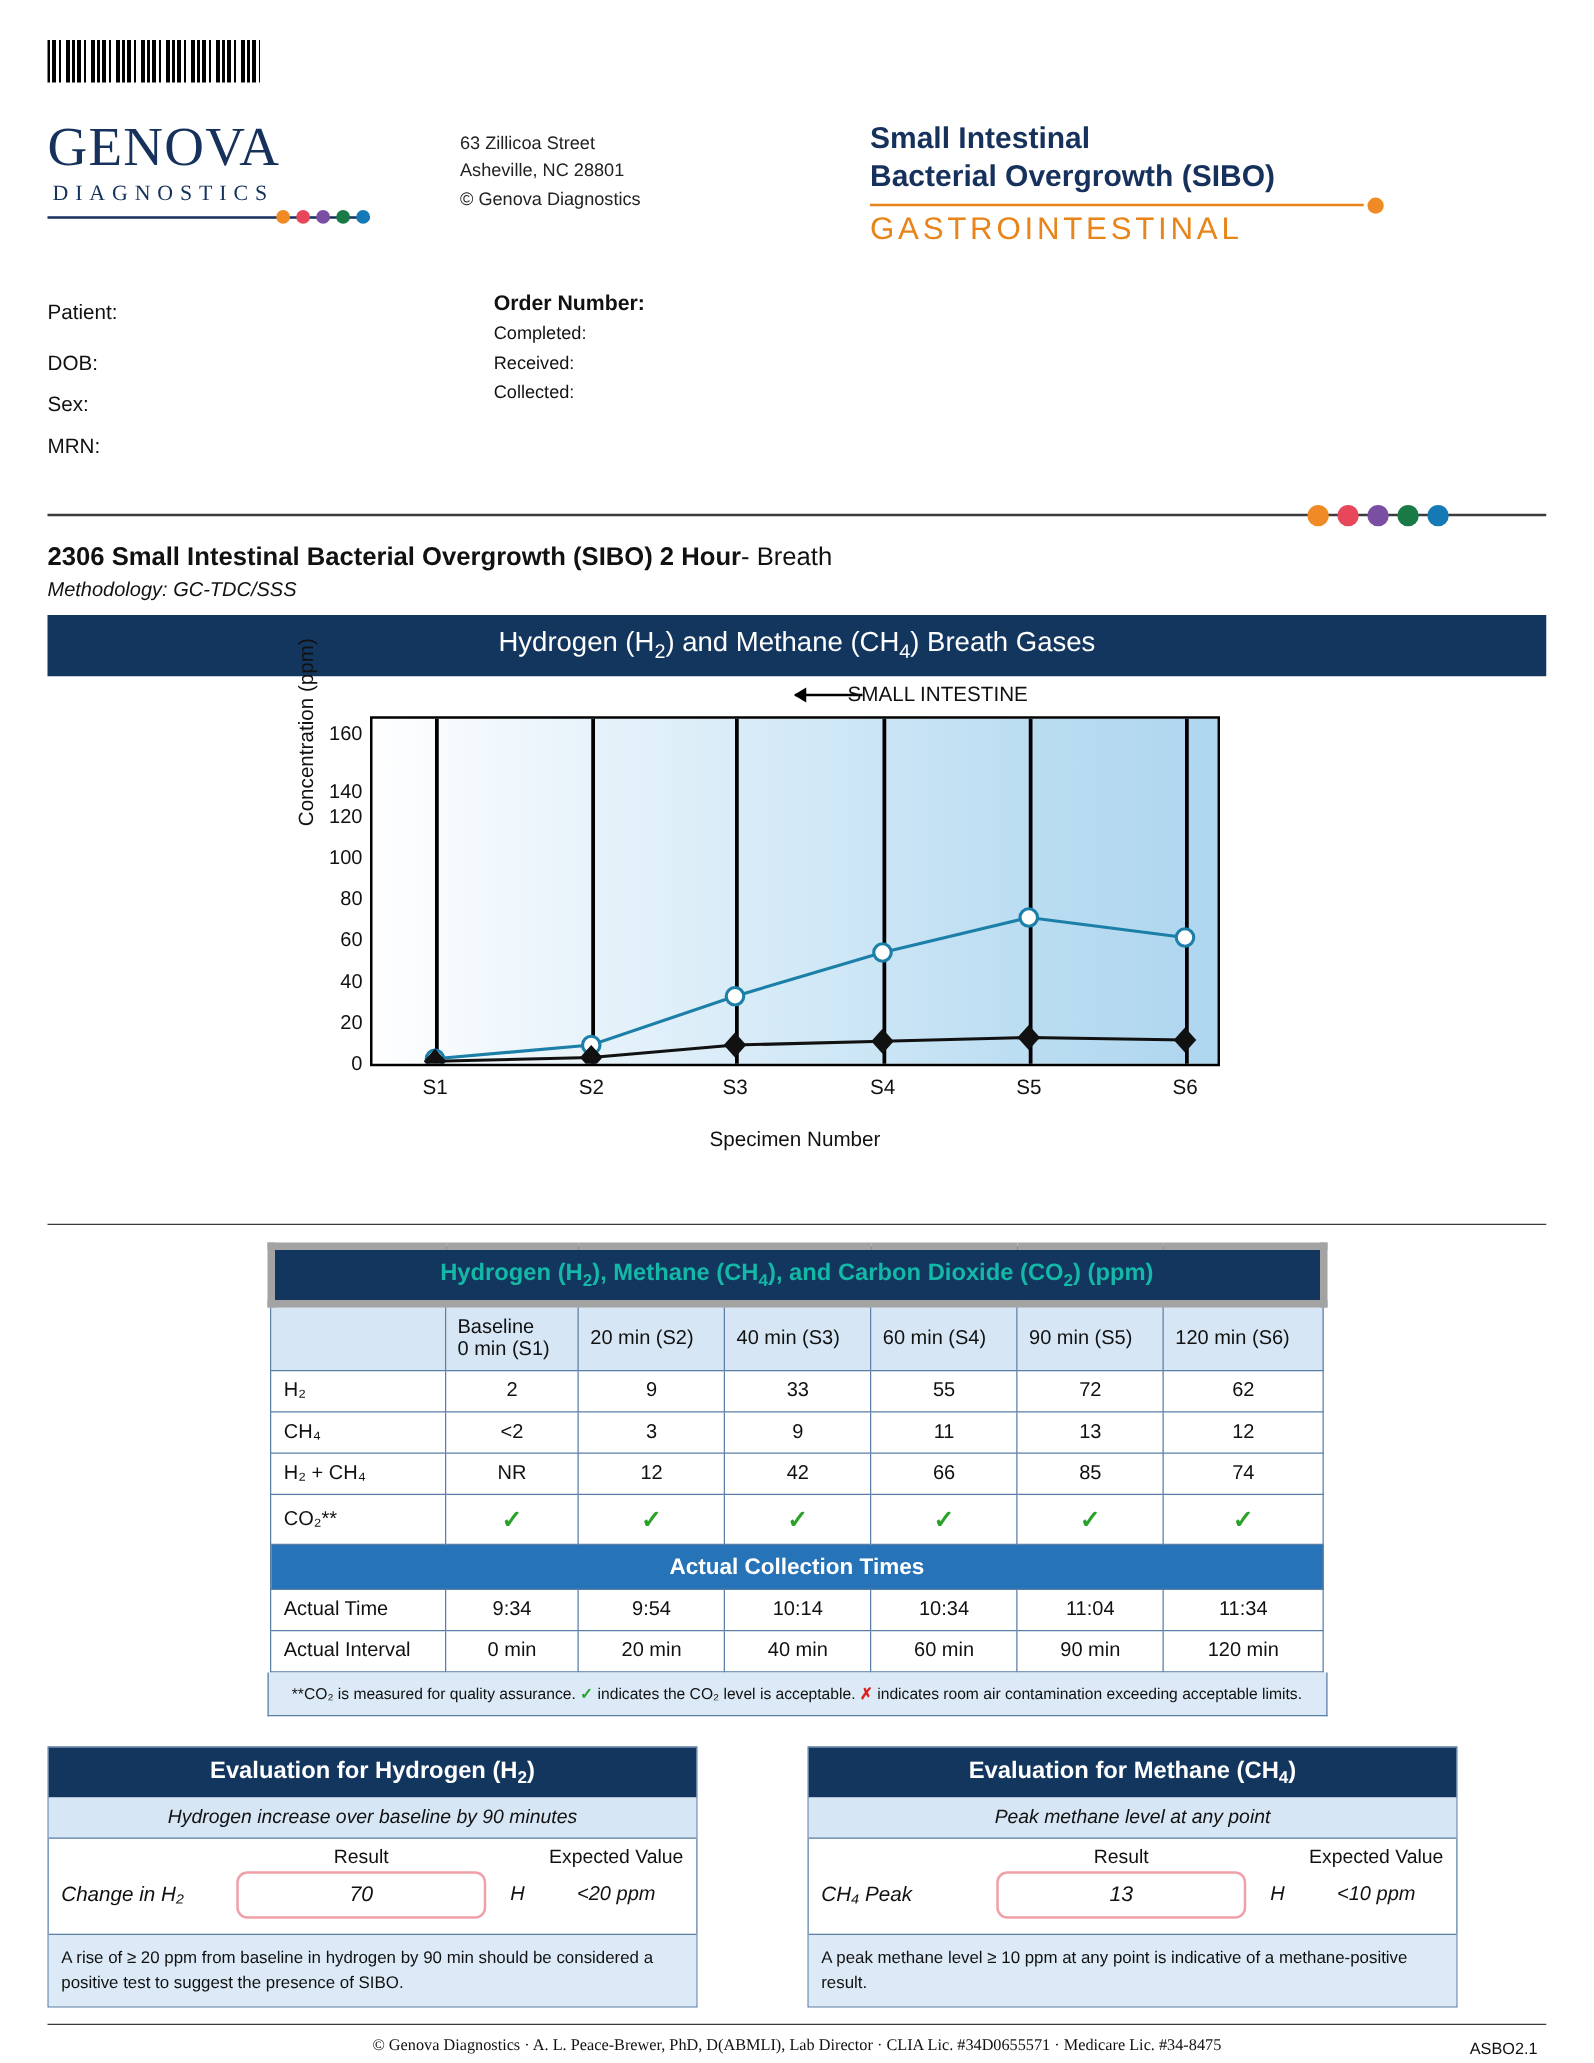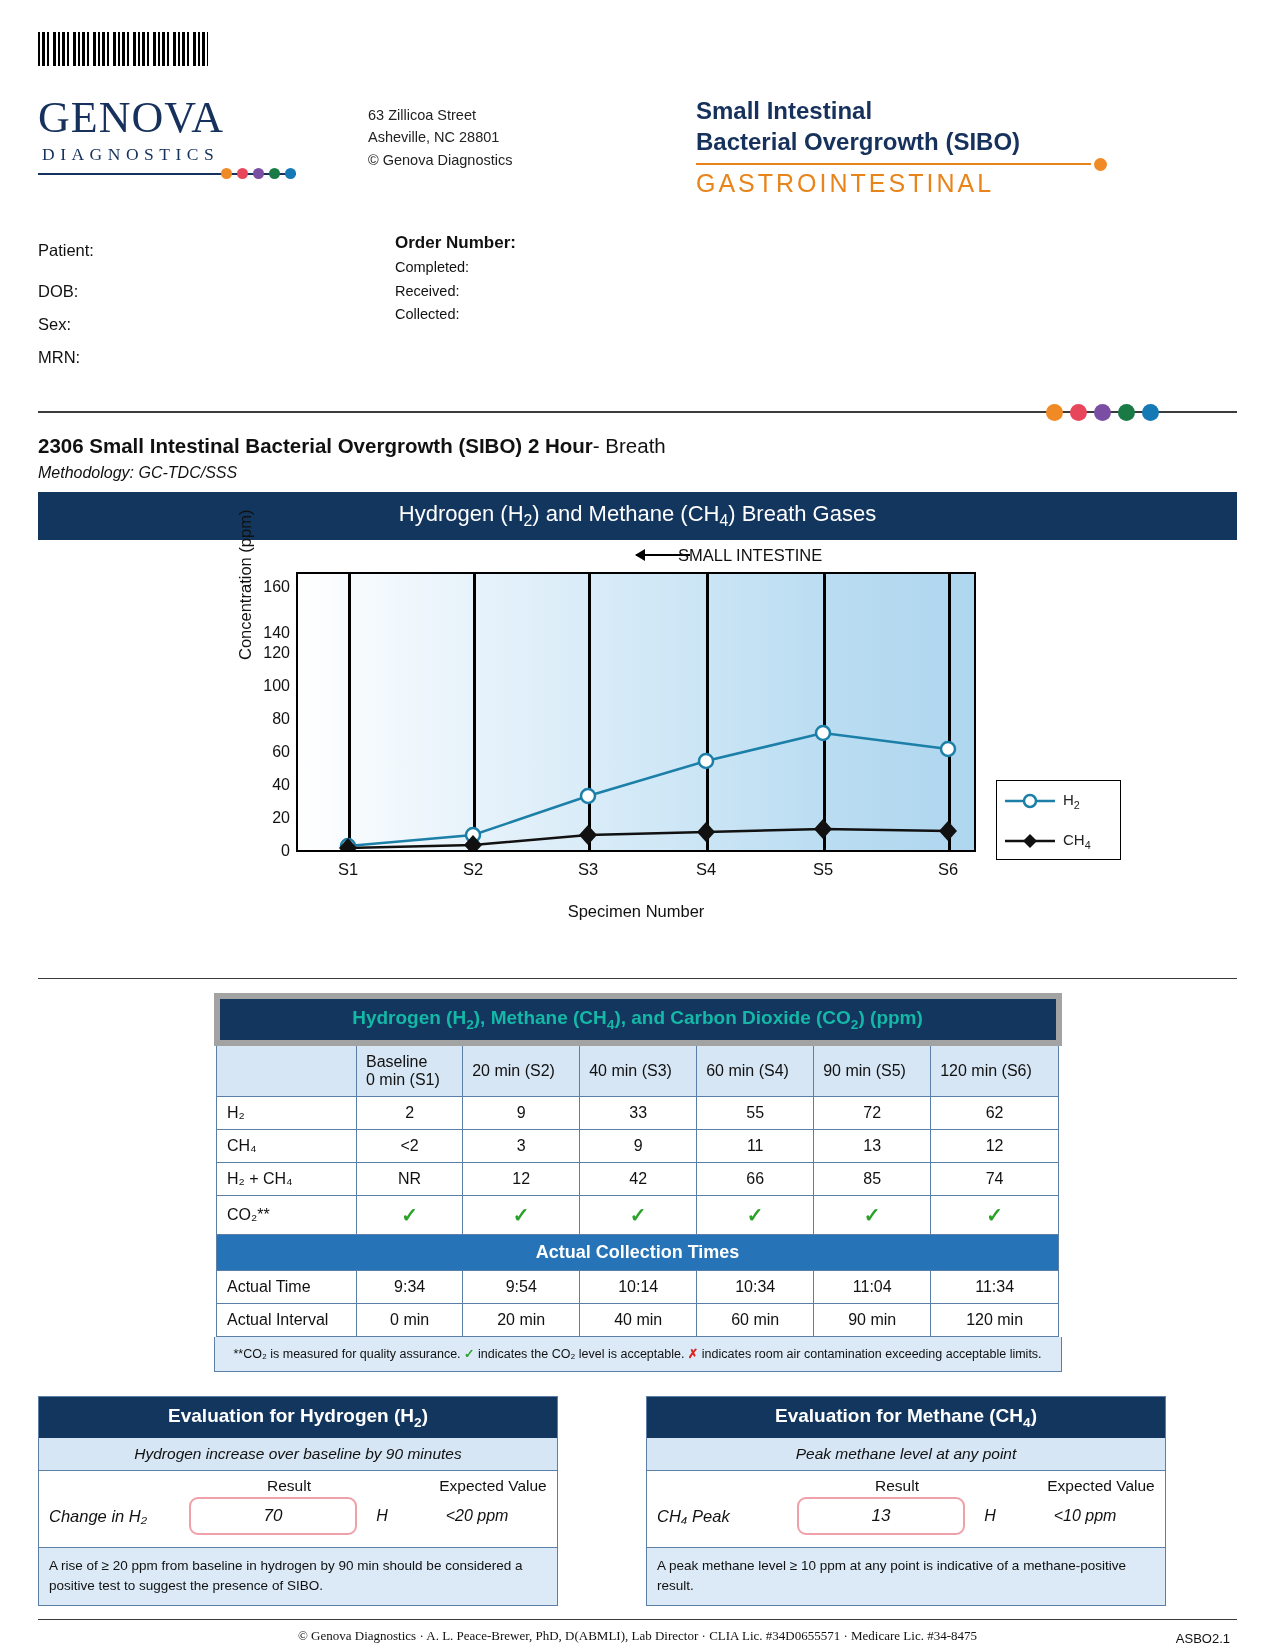--- a/index.html
+++ b/index.html
@@ -113,21 +113,21 @@
   .eval-sub { background: #d6e6f4; text-align: center; font-style: italic; font-size: 15.5px;
      padding: 7px 0; border-bottom: 1px solid #5b7fa6; }
   .eval-body { padding: 6px 10px 12px 10px; }
   .eval-hdr-row { display: flex; font-size: 15.5px; padding-bottom: 2px; }
   .eh-a { width: 140px; }
   .eh-b { width: 200px; text-align: center; }
   .eh-c { width: 50px; }
   .eh-d { flex: 1; text-align: center; }
   .eval-val-row { display: flex; align-items: center; font-size: 16.5px; font-style: italic; }
   .ev-a { width: 140px; }
-  .ev-b { width: 168px; border-radius: 16px; }
+  .ev-b { width: 200px; border-radius: 16px; }
   .pill { border: 2.5px solid #f0a0a8; border-radius: 9px; text-align: center;
      padding: 7px 0; font-size: 17px; background: #fff; }
   .ev-c { width: 50px; text-align: center; font-size: 16px; }
   .ev-d { flex: 1; text-align: center; font-size: 16px; }
   .eval-note { background: #dbeaf6; font-size: 13.5px; padding: 8px 10px; line-height: 1.5;
      border-top: 1px solid #5b7fa6; }
 
   
   .foot-rule { position: absolute; left: 38px; right: 38px; bottom: 62px; height: 1.5px; background: #3b3b3b; }
   .foot-txt { position: absolute; left: 0; right: 0; bottom: 38px; text-align: center;
@@ -259,36 +259,20 @@
     <div class="xtick-wrap" id="xticks">
         <div class="xtick" style="left: 52px;">S1</div>
         <div class="xtick" style="left: 177px;">S2</div>
         <div class="xtick" style="left: 292px;">S3</div>
         <div class="xtick" style="left: 410px;">S4</div>
         <div class="xtick" style="left: 527px;">S5</div>
         <div class="xtick" style="left: 652px;">S6</div>
       </div>
     <div class="xaxis-title">Specimen Number</div>
 
-    <div class="legend">
-      <div class="legend-row">
-        <svg width="50" height="16">
-          <line x1="0" y1="8" x2="50" y2="8" stroke="#1b7fa8" stroke-width="2.5"></line>
-          <circle cx="25" cy="8" r="6" fill="#fff" stroke="#1b7fa8" stroke-width="2.5"></circle>
-        </svg>
-        <span class="legend-txt">H<sub>2</sub></span>
-      </div>
-      <div class="legend-row">
-        <svg width="50" height="16">
-          <line x1="0" y1="8" x2="50" y2="8" stroke="#111" stroke-width="2.5"></line>
-          <polygon points="25,1 32,8 25,15 18,8" fill="#111"></polygon>
-        </svg>
-        <span class="legend-txt">CH<sub>4</sub></span>
-      </div>
-    </div>
   </div>
 
   <div class="res-sep"></div>
 
   <div class="tbl-wrap">
     <table class="res">
       <tbody>
           <tr>
         <th class="hdr" colspan="7">
           Hydrogen (H<sub>2</sub>), Methane (CH<sub>4</sub>), and Carbon Dioxide (CO<sub>2</sub>) (ppm)

